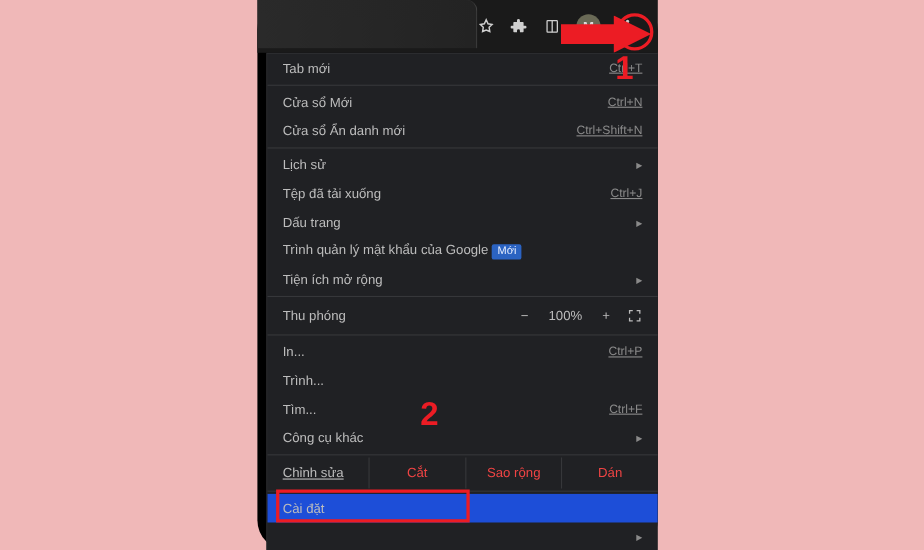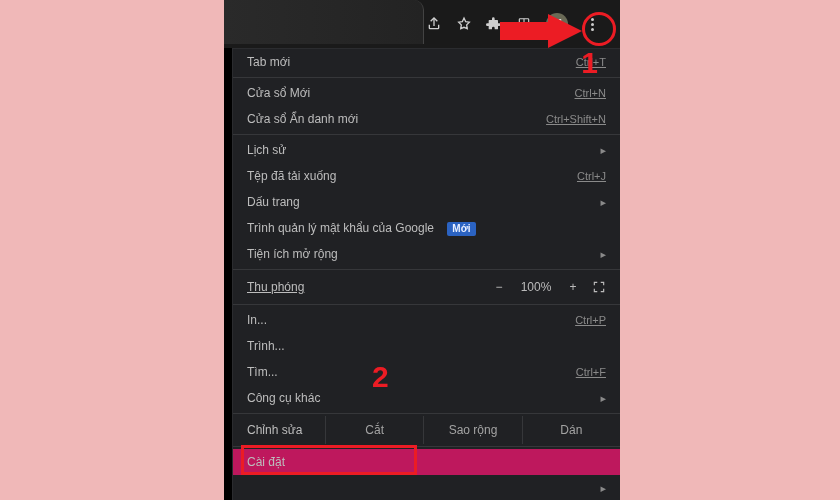--- a/index.html
+++ b/index.html
@@ -1,24 +1,25 @@
 <!DOCTYPE html>
 <html><head>
 <meta charset="utf-8">
 <style>
 * { margin: 0; padding: 0; box-sizing: border-box; font-family: "Segoe UI", Arial, sans-serif; }
 body { width: 840px; height: 500px; background: #f0b8b8; overflow: hidden; position: relative; }
 
 .stage {
   position: absolute;
-  left: 224px;
+  left: 234px;
   top: 0;
-  width: 396px;
+  width: 364px;
   height: 500px;
   background: #000;
+  border-radius: 27px;
 }
 
 .toolbar {
   position: absolute;
   top: 0; left: 0; right: 0;
   height: 48px;
   background: #1a1a1a;
   display: flex;
   align-items: center;
   justify-content: flex-end;
@@ -69,36 +70,35 @@
 .kbd { color: #8a8a8a; font-size: 11px; text-decoration: underline; }
 .chev { color: #8a8a8a; font-size: 11px; margin-left: auto; }
 .sep { height: 1px; background: rgba(255,255,255,.10); margin: 2px 0; }
 
 .badge-new {
   display: inline-block;
   background: #2b63c2;
   color: #e8efff;
   font-size: 10px;
   padding: 0 5px; height: 14px; line-height: 14px;
-  margin-left: 10px;
+  margin-left: 0;
   border-radius: 2px;
-  font-weight: bold;
 }
 
 .zoom-row { display: flex; align-items: center; height: 30px; padding: 0 14px; gap: 12px; }
-.zoom-row .label { flex: 1; text-decoration: underline; }
+.zoom-row .label { flex: 1; }
 .zbtn { color: #bbb; width: 14px; text-align: center; }
 .zval { color: #bbb; width: 36px; text-align: center; }
 .full { color: #bbb; }
 .full svg { display: block; }
 
 .edit-row { display: flex; align-items: center; height: 28px; padding: 0 0 0 14px; }
-.edit-row .label { flex: 0 0 78px; }
+.edit-row .label { flex: 0 0 78px; text-decoration: underline; }
 .edit-row .ebtn {
-  flex: 1; text-align: center; color: #a3a3a3;
+  flex: 1; text-align: center; color: #ef4444;
   border-left: 1px solid rgba(255,255,255,.10);
   height: 100%; display: flex; align-items: center; justify-content: center;
   font-size: 12px;
 }
 
 .settings-box {
   position: absolute;
   left: 8px; top: 396px;
   width: 176px; height: 30px;
   border: 3px solid #ec1c24;
@@ -236,21 +236,21 @@
     <div class="sep"></div>
 
     <div class="edit-row">
       <span class="label">Chỉnh sửa</span>
       <span class="ebtn">Cắt</span>
       <span class="ebtn">Sao rộng</span>
       <span class="ebtn">Dán</span>
     </div>
     <div class="sep"></div>
 
-    <div class="row" style="background:#be185d">
+    <div class="row" style="background:#1d4ed8">
       <span class="label">Cài đặt</span>
     </div>
     <div class="row">
       <span class="chev">▸</span>
     </div>
 
     <div class="settings-box"></div>
   </div>
 
   <svg class="arrow" viewBox="0 0 82 34">

